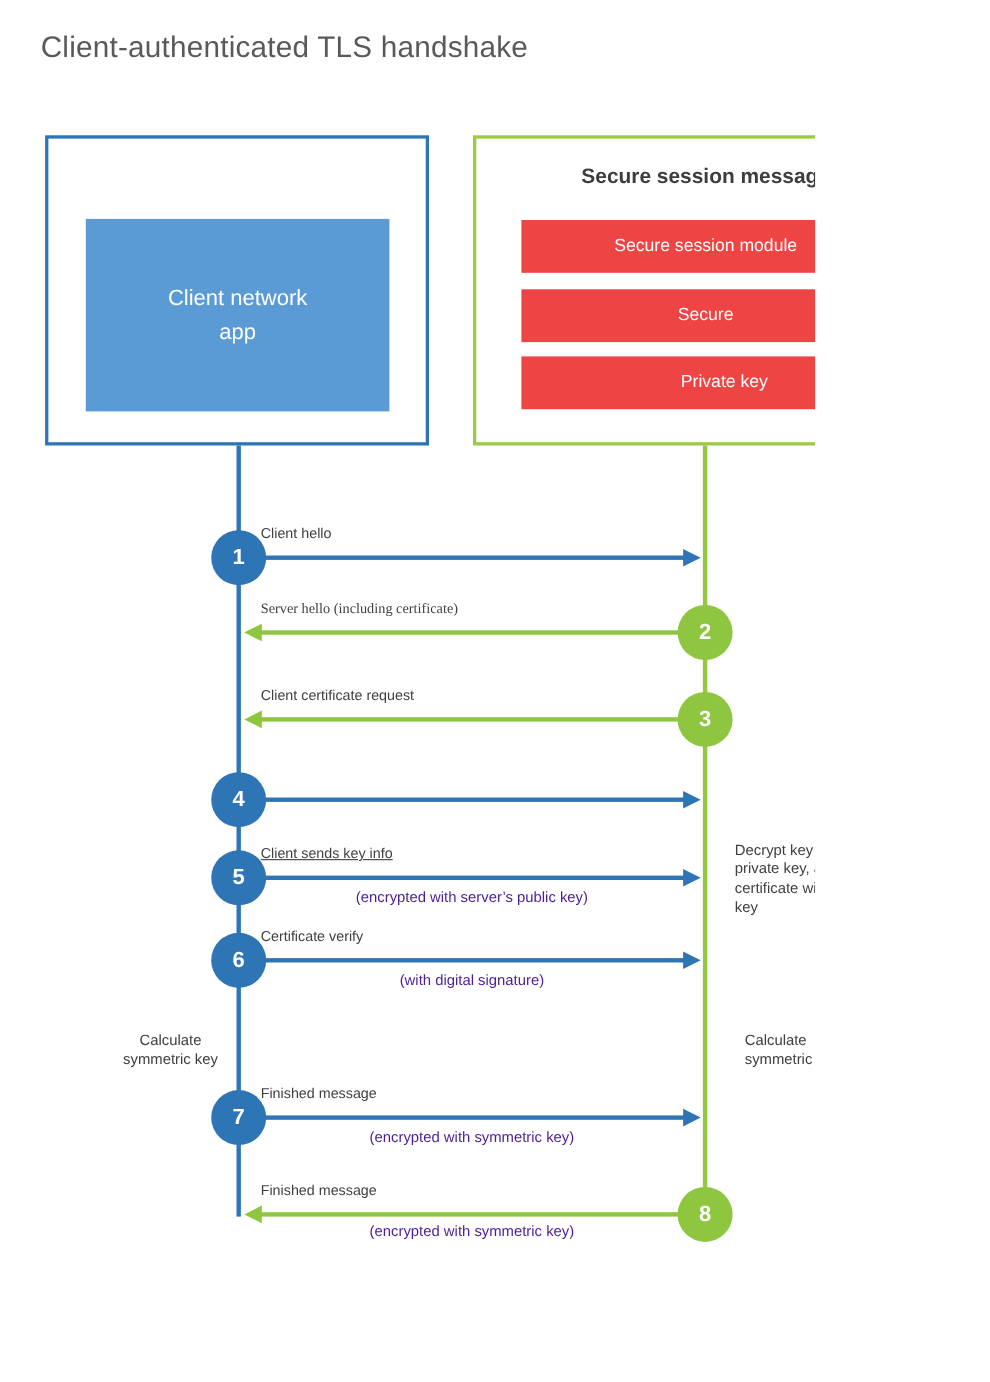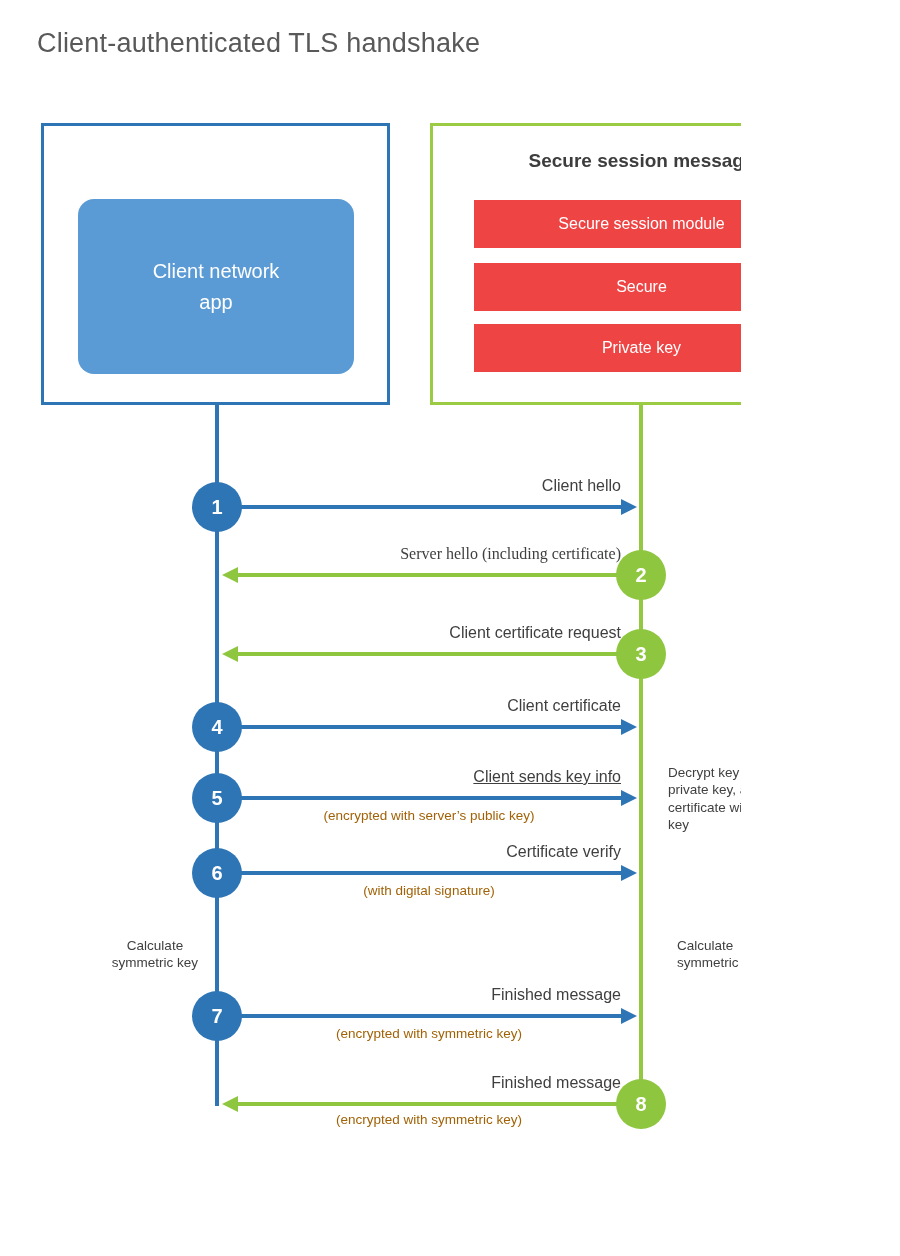--- a/index.html
+++ b/index.html
@@ -18,28 +18,28 @@
   .actor-box{box-sizing:border-box;background:#ffffff;}
   .client-box{left:41px;top:123px;width:349px;height:282px;border:3px solid #2e75b6;}
   .server-box{left:430px;top:123px;width:423px;height:282px;border:3px solid #9bca43;}
   .actor-title{
     position:absolute;left:0;top:24px;width:100%;text-align:center;
     font-size:19px;font-weight:700;color:#3d3d3d;
   }
   .app-box{
     position:absolute;left:34px;top:73px;width:276px;height:175px;background:#5b9bd5;
     display:flex;align-items:center;justify-content:center;text-align:center;
-    color:#ffffff;font-size:20px;line-height:1.55;white-space:pre-line;border-radius:16px;
+    color:#ffffff;font-size:20px;line-height:1.55;white-space:pre-line;
   }
   .server-bar{
     position:absolute;left:41px;width:335px;height:48px;background:#ef4444;
     display:flex;align-items:center;justify-content:center;
     color:#ffffff;font-size:16px;
   }
-  .bar-1{top:74px;} .bar-2{top:137px;} .bar-3{top:198px;}
+  .bar-1{top:74px;} .bar-2{top:137px;} .bar-3{top:198px;padding-left:17px;}
 
   
   .lifeline{width:4px;}
   .lifeline.blue{left:215px;top:405px;height:701px;background:#2e75b6;}
   .lifeline.green{left:639px;top:405px;height:699px;background:#93c840;}
 
   
   .circle{
     width:50px;height:50px;border-radius:50%;z-index:3;
     display:flex;align-items:center;justify-content:center;
@@ -65,24 +65,24 @@
   .arrow.left{left:237px;width:404px;}
   .arrow.left::before{
     content:"";position:absolute;left:-15px;top:-6px;
     border-right:16px solid;border-top:8px solid transparent;border-bottom:8px solid transparent;
   }
   .arrow.green.left::before{border-right-color:#8ec63f;}
   .a1{top:505px;} .a2{top:573px;} .a3{top:652px;} .a4{top:725px;}
   .a5{top:796px;} .a6{top:871px;} .a7{top:1014px;} .a8{top:1102px;}
 
   
-  .lbl{left:237px;width:384px;text-align:right;font-size:16px;color:#3f3f3f;}
+  .lbl{left:237px;width:384px;text-align:left;font-size:13px;color:#3f3f3f;}
   .l1{top:477px;} .l2{top:545px;font-family:Liberation Serif, serif;} .l3{top:624px;} .l4{top:697px;}
   .l5{top:768px;text-decoration:underline;} .l6{top:843px;} .l7{top:986px;} .l8{top:1074px;}
-  .sub{left:237px;width:384px;text-align:center;font-size:13.5px;color:#a16207;}
+  .sub{left:237px;width:384px;text-align:center;font-size:13.5px;color:#4c1d95;}
   .s5{top:808px;} .s6{top:883px;} .s7{top:1026px;} .s8{top:1112px;}
 
   
   .note{font-size:13.5px;line-height:1.28;color:#404040;}
   .note-decrypt{left:668px;top:764px;width:172px;}
   .note-calc{white-space:pre-line;width:130px;}
   .note-calc-left{left:90px;top:937px;text-align:center;}
   .note-calc-right{left:677px;top:937px;text-align:left;}
 </style>
 </head>
@@ -114,21 +114,20 @@
   <div class="abs arrow green left a2"></div>
   <div class="abs circle green c2">2</div>
   <div class="abs lbl l2">Server hello (including certificate)</div>
 
   <div class="abs arrow green left a3"></div>
   <div class="abs circle green c3">3</div>
   <div class="abs lbl l3">Client certificate request</div>
 
   <div class="abs arrow blue right a4"></div>
   <div class="abs circle blue c4">4</div>
-  <div class="abs lbl l4">Client certificate</div>
 
   <div class="abs arrow blue right a5"></div>
   <div class="abs circle blue c5">5</div>
   <div class="abs lbl l5">Client sends key info</div>
   <div class="abs sub s5">(encrypted with server’s public key)</div>
 
   <div class="abs arrow blue right a6"></div>
   <div class="abs circle blue c6">6</div>
   <div class="abs lbl l6">Certificate verify</div>
   <div class="abs sub s6">(with digital signature)</div>

